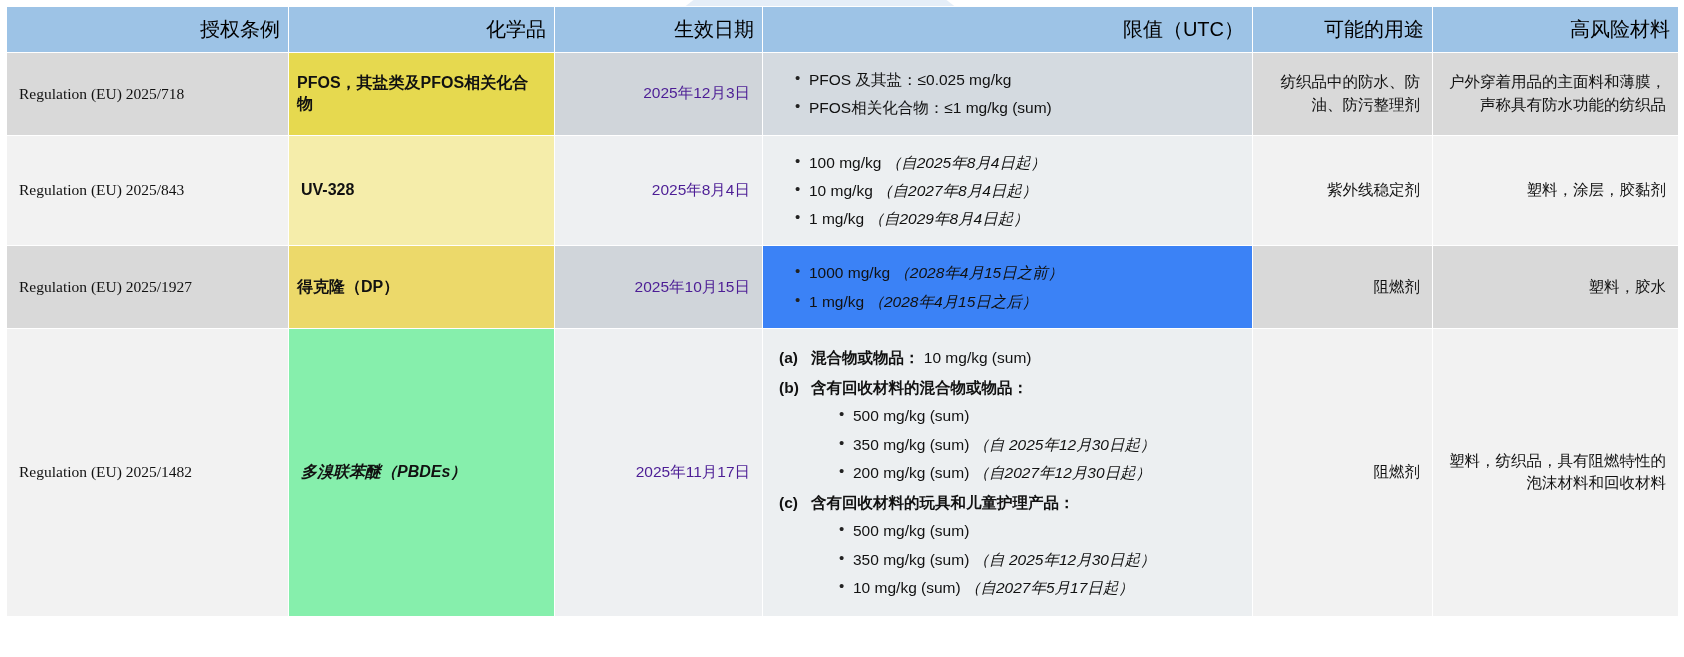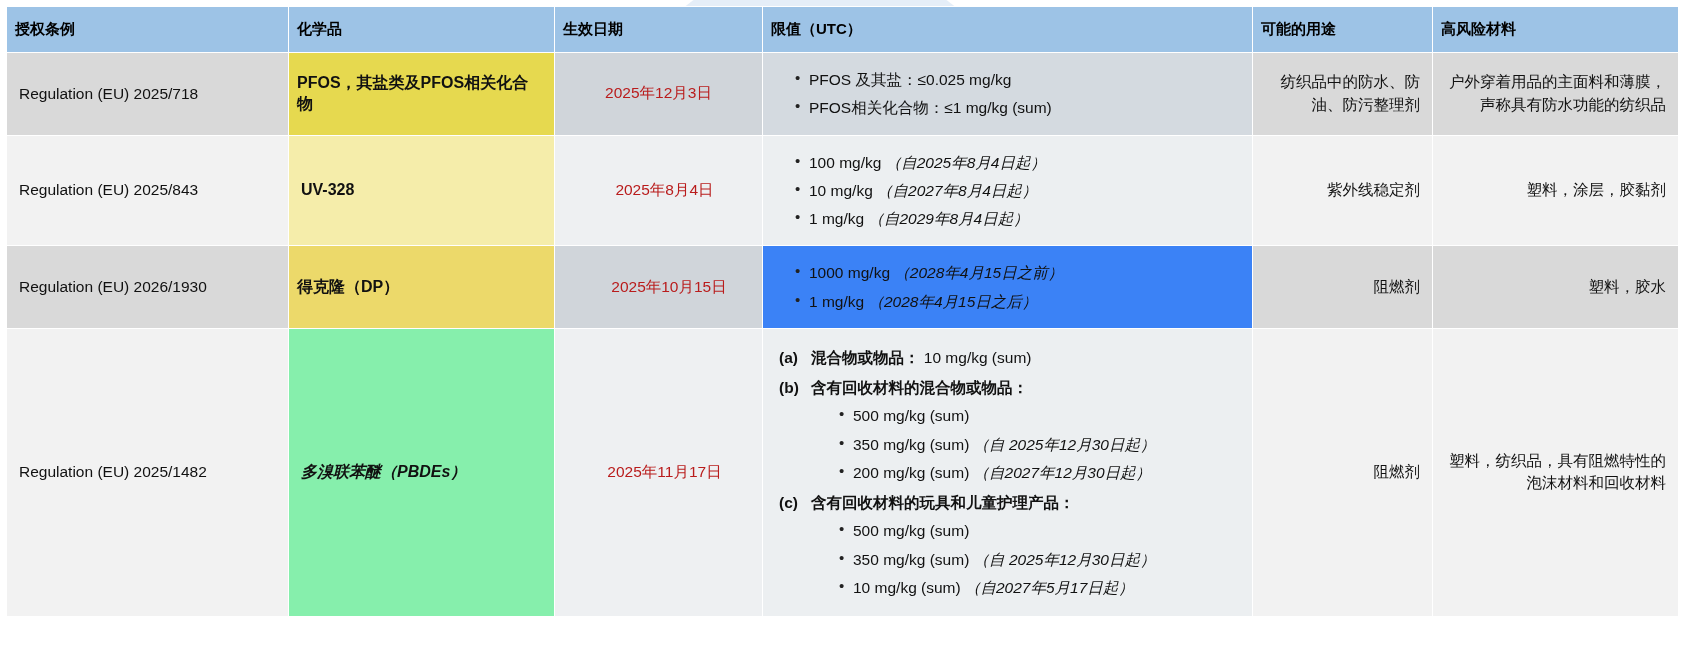--- a/index.html
+++ b/index.html
@@ -59,58 +59,59 @@
   th, td {
     border: 1px solid #ffffff;
     vertical-align: middle;
     padding: 10px 12px;
     box-sizing: border-box;
   }
 
   thead th {
     background: #9dc3e6;
     color: #000000;
-    font-size: 15px;
-    font-weight: bold;
-    text-align: left;
+    font-size: 20px;
+    font-weight: normal;
+    text-align: right;
     height: 46px;
     padding: 6px 8px;
   }
 
   
   .col-reg   { width: 282px; }
   .col-chem  { width: 266px; }
   .col-date  { width: 208px; }
   .col-limit { width: 490px; }
   .col-use   { width: 180px; }
   .col-risk  { width: 246px; }
 
   tbody tr.alt td { background: #d9d9d9; }
   tbody tr.plain td { background: #f2f2f2; }
 
   td.reg {
     font-size: 15.5px;
     color: #111;
     text-align: left;
+    font-family: Liberation Serif, serif;
   }
   td.chem {
     font-weight: bold;
     font-size: 16px;
     color: #111;
     text-align: left;
   }
   tbody tr.alt td.chem { background: #e6d94f; padding-left: 8px; }
   tbody tr.plain td.chem { background: #f5edaa; }
   tbody tr.r3 td.chem { background: #ecd96a; }
   tbody tr.r4 td.chem { background: #86efac; font-style: italic; }
 
   td.date {
     font-size: 15.5px;
-    color: #b91c1c;
-    text-align: center;
+    color: #4c1d95;
+    text-align: right;
   }
   tbody tr.alt td.date { background: #d0d5da; }
   tbody tr.plain td.date { background: #eef0f2; padding-left: 24px; }
   tbody tr.r3 td.date { background: #d0d5da; padding-left: 33px; }
   tbody tr.r4 td.date { background: #eef0f2; }
 
   td.limit {
     font-size: 15.5px;
     color: #111;
     text-align: left;
@@ -239,21 +240,21 @@
               <span>1 mg/kg</span>
               <span class="ital">（自2029年8月4日起）</span>
             </li>
           </ul>
         </td>
         <td class="use">紫外线稳定剂</td>
         <td class="risk">塑料，涂层，胶黏剂</td>
       </tr>
 
       <tr class="alt r3">
-        <td class="reg">Regulation (EU) 2026/1930</td>
+        <td class="reg">Regulation (EU) 2025/1927</td>
         <td class="chem">得克隆（DP）</td>
         <td class="date">2025年10月15日</td>
         <td class="limit">
           <ul class="bullets">
             <li>
               <span>1000 mg/kg</span>
               <span class="ital">（2028年4月15日之前）</span>
             </li>
             <li>
               <span>1 mg/kg</span>

